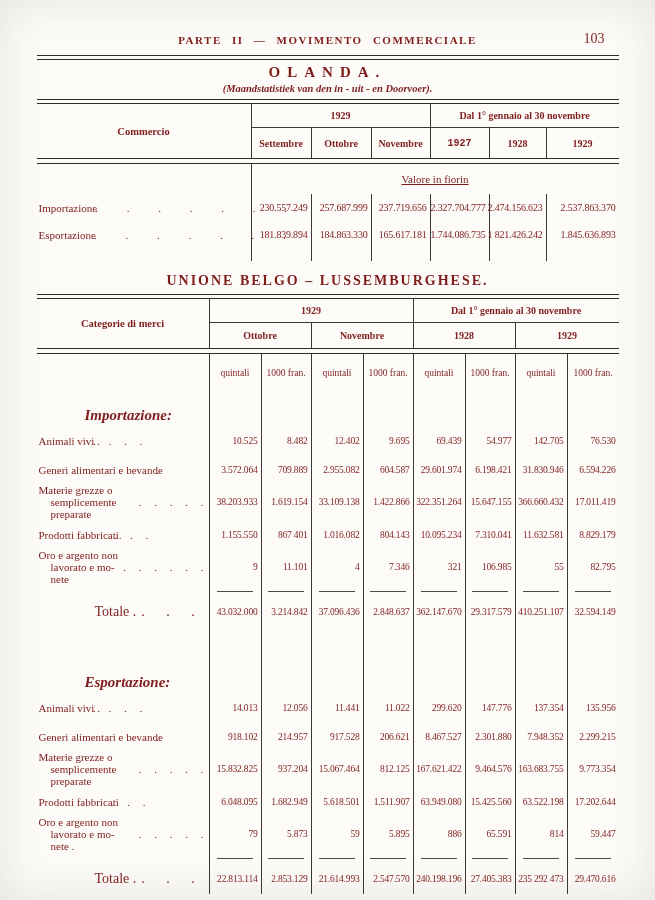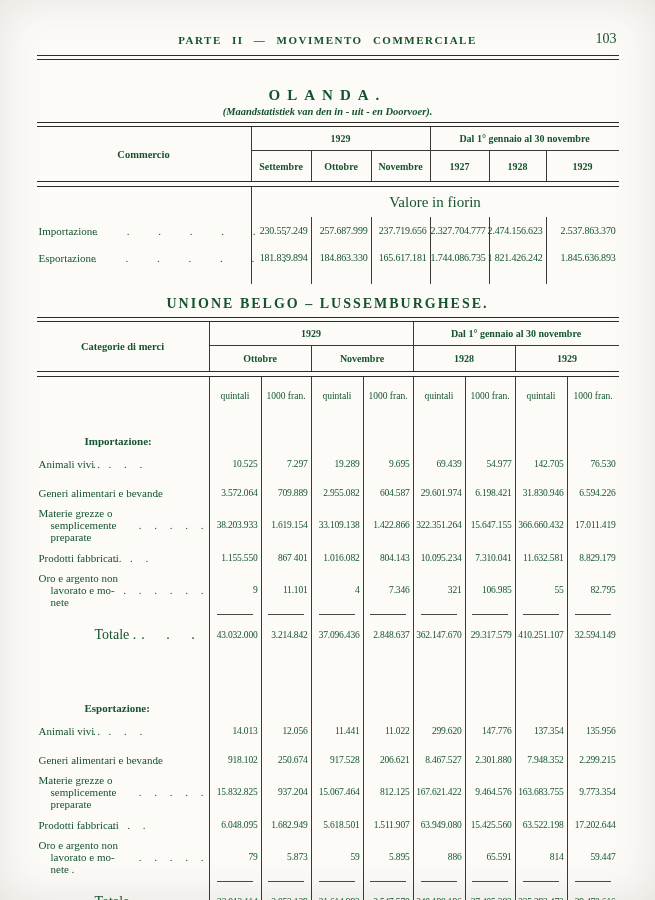--- a/index.html
+++ b/index.html
@@ -1,67 +1,67 @@
 <!DOCTYPE html>
 <html><head>
 <meta charset="utf-8">
 <style>
   html,body{margin:0;padding:0;background:#eceae6;}
   .page{
     position:relative;width:655px;height:900px;margin:0 auto;
-    background:#fcfbf8;color:#14532d;
+    background:#fcfbf8;color:#7f1d1d;
     font-family:"Liberation Serif","DejaVu Serif",serif;
     box-shadow:inset 0 0 46px rgba(60,55,45,.12);
     overflow:hidden;
   }
   .content{width:582px;margin:0 auto;padding-top:34px;}
 
   
   .runhead{position:relative;height:18px;}
   .runhead-title{
     position:absolute;left:0;right:0;text-align:center;
     font-size:11px;font-weight:bold;letter-spacing:1.5px;word-spacing:6px;
   }
-  .runhead-page{position:absolute;right:2px;top:-3px;font-size:14px;}
+  .runhead-page{position:absolute;right:14px;top:-3px;font-size:14px;}
   .rule2{height:3px;border-top:1.6px solid #2b2a27;border-bottom:1px solid #2b2a27;}
   .rh-rule{margin-top:3px;}
 
   
   .sect-title{text-align:center;font-weight:bold;}
-  .t-olanda{margin-top:27px;font-size:15px;letter-spacing:7px;}
+  .t-olanda{margin-top:4px;font-size:15px;letter-spacing:7px;}
   .t-ubl{margin-top:12px;font-size:14px;letter-spacing:2px;}
   .sect-sub{text-align:center;font-style:italic;font-weight:bold;font-size:10.5px;margin-top:2px;}
   .tbl-toprule{margin-top:5px;}
 
   
   .grid{display:grid;}
   .g1{grid-template-columns:214px 60px 60px 59px 59px 57px 73px;}
   .g2{grid-template-columns:172px 52px 50px 52px 50px 52px 50px 52px 52px;}
   .cell{display:flex;align-items:center;min-width:0;}
   .c{justify-content:center;text-align:right;}
   .bl{border-left:1px solid #3a3935;}
   .bb{border-bottom:1px solid #3a3935;}
   .rule-strip{grid-column:1/-1;height:4px;border-top:1.4px solid #2b2a27;border-bottom:1px solid #2b2a27;}
   .hdr{font-weight:bold;font-size:10.5px;}
   .hdr-sm{font-weight:bold;font-size:10px;}
   .units{font-size:9.5px;}
   .hh1{height:23px;}
   .hh2{height:30px;}
   .hh2b{height:25px;}
   .hu{height:38px;}
-  .hv{height:30px;font-size:15px;}
+  .hv{height:30px;font-size:11px;text-decoration:underline;}
 
   .num{justify-content:flex-end;text-align:right;white-space:nowrap;
        font-size:9.5px;letter-spacing:-0.2px;padding-right:3px;}
   .g1 .num{font-size:10px;}
   .lbl{font-size:11px;white-space:pre-line;padding-left:14px;text-indent:-12px;
        justify-content:flex-start;}
   .leader{letter-spacing:5px;margin-left:5px;white-space:nowrap;}
   .g1 .leader{letter-spacing:13px;margin-left:10px;}
-  .lbl-sec{font-weight:bold;padding-left:48px;font-size:11px;text-align:right;}
+  .lbl-sec{font-style:italic;font-weight:bold;padding-left:48px;font-size:15px;text-align:right;}
   .lbl-tot{padding-left:58px;font-size:14px;justify-content:flex-start;}
   .lbl-tot .leader{letter-spacing:9px;}
   .h-data{min-height:27px;align-items:center;}
   .g2 .h-data{min-height:29px;}
   .h-sec{height:32px;align-items:flex-end;padding-bottom:2px;}
   .h-tot{height:30px;}
   .h-gap{height:32px;}
   .h-sum{height:12px;}
   .h-tail1{height:13px;}
   .sum{display:block;width:72%;height:1px;background:#4a4944;margin:0 auto;}
@@ -84,21 +84,21 @@
     <div class="rule2 tbl-toprule"></div>
 
     <div class="grid g1">
 
       <div class="cell c hdr" style="grid-row:1/3;grid-column:1;">Commercio</div>
       <div class="cell c hdr-sm bl bb hh1" style="grid-row:1;grid-column:2/5;">1929</div>
       <div class="cell c hdr-sm bl bb hh1" style="grid-row:1;grid-column:5/8;">Dal 1° gennaio al 30 novembre</div>
       <div class="cell c hdr-sm bl hh2" style="grid-row:2;grid-column:2;">Settembre</div>
       <div class="cell c hdr-sm bl hh2" style="grid-row:2;grid-column:3;">Ottobre</div>
       <div class="cell c hdr-sm bl hh2" style="grid-row:2;grid-column:4;">Novembre</div>
-      <div class="cell c hdr-sm bl hh2" style="grid-row:2;grid-column:5;">1927</div>
+      <div class="cell c hdr-sm bl hh2" style="grid-row:2;grid-column:5;font-family:Liberation Mono, monospace;">1927</div>
       <div class="cell c hdr-sm bl hh2" style="grid-row:2;grid-column:6;">1928</div>
       <div class="cell c hdr-sm bl hh2" style="grid-row:2;grid-column:7;">1929</div>
       <div class="rule-strip" style="grid-row:3;"></div>
       <div class="cell hv" style="grid-row:4;grid-column:1;"></div>
       <div class="cell c bl hv" style="grid-row:4;grid-column:2/8;">Valore in fiorin</div>
 
         <div class="cell lbl h-data"><span>Importazione</span><span class="leader">.  .  .  .  .  .  .</span></div>
         <div class="cell num bl">230.557.249</div>
         <div class="cell num bl">257.687.999</div>
         <div class="cell num bl">237.719.656</div>
@@ -153,22 +153,22 @@
         <div class="cell bl"></div>
         <div class="cell bl"></div>
         <div class="cell bl"></div>
         <div class="cell bl"></div>
         <div class="cell bl"></div>
         <div class="cell bl"></div>
         <div class="cell bl"></div>
 
         <div class="cell lbl h-data"><span>Animali vivi .</span><span class="leader">.  .  .  .</span></div>
         <div class="cell num bl">10.525</div>
-        <div class="cell num bl">7.297</div>
-        <div class="cell num bl">19.289</div>
+        <div class="cell num bl">8.482</div>
+        <div class="cell num bl">12.402</div>
         <div class="cell num bl">9.695</div>
         <div class="cell num bl">69.439</div>
         <div class="cell num bl">54.977</div>
         <div class="cell num bl">142.705</div>
         <div class="cell num bl">76.530</div>
 
         <div class="cell lbl h-data"><span>Generi alimentari e bevande</span><span class="leader">.</span></div>
         <div class="cell num bl">3.572.064</div>
         <div class="cell num bl">709.889</div>
         <div class="cell num bl">2.955.082</div>
@@ -276,21 +276,21 @@
         <div class="cell num bl">12.056</div>
         <div class="cell num bl">11.441</div>
         <div class="cell num bl">11.022</div>
         <div class="cell num bl">299.620</div>
         <div class="cell num bl">147.776</div>
         <div class="cell num bl">137.354</div>
         <div class="cell num bl">135.956</div>
 
         <div class="cell lbl h-data"><span>Generi alimentari e bevande</span><span class="leader">.</span></div>
         <div class="cell num bl">918.102</div>
-        <div class="cell num bl">250.674</div>
+        <div class="cell num bl">214.957</div>
         <div class="cell num bl">917.528</div>
         <div class="cell num bl">206.621</div>
         <div class="cell num bl">8.467.527</div>
         <div class="cell num bl">2.301.880</div>
         <div class="cell num bl">7.948.352</div>
         <div class="cell num bl">2.299.215</div>
 
         <div class="cell lbl h-data"><span>Materie grezze o semplicemente
 preparate</span><span class="leader">.  .  .  .  .</span></div>
         <div class="cell num bl">15.832.825</div>

